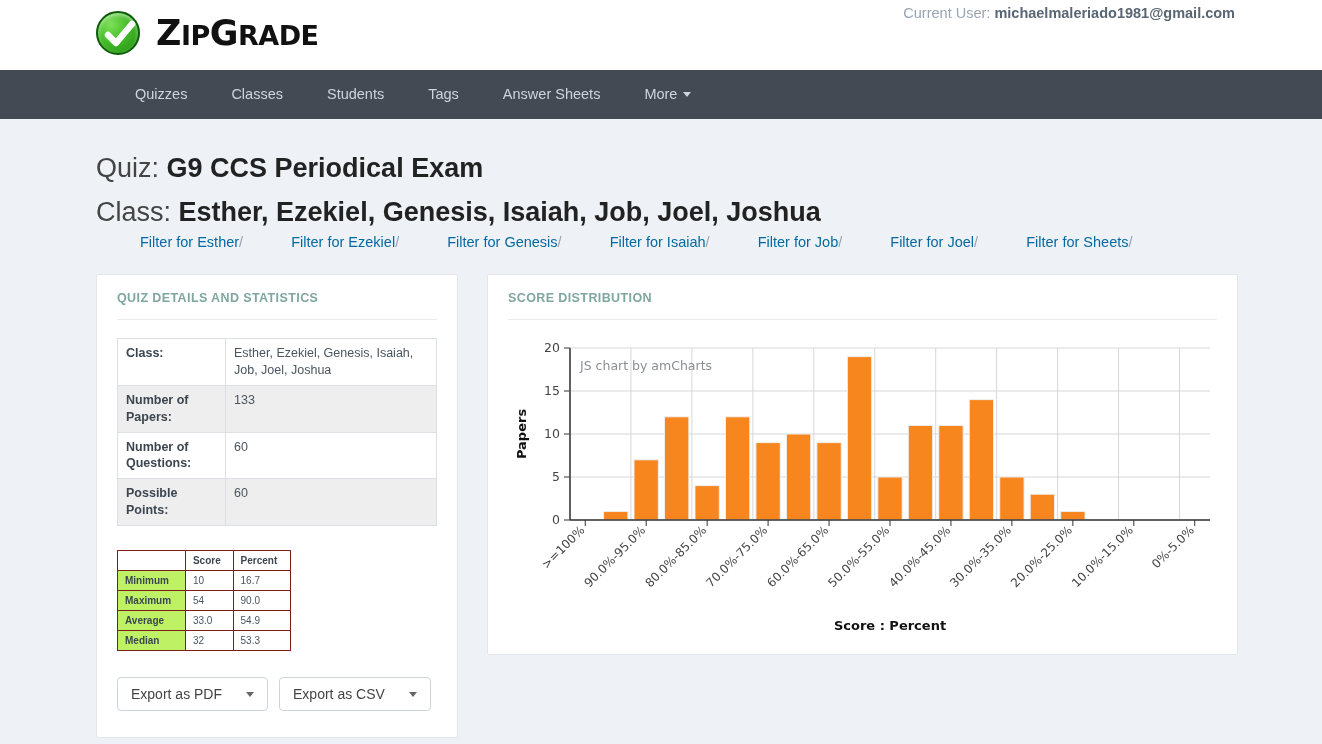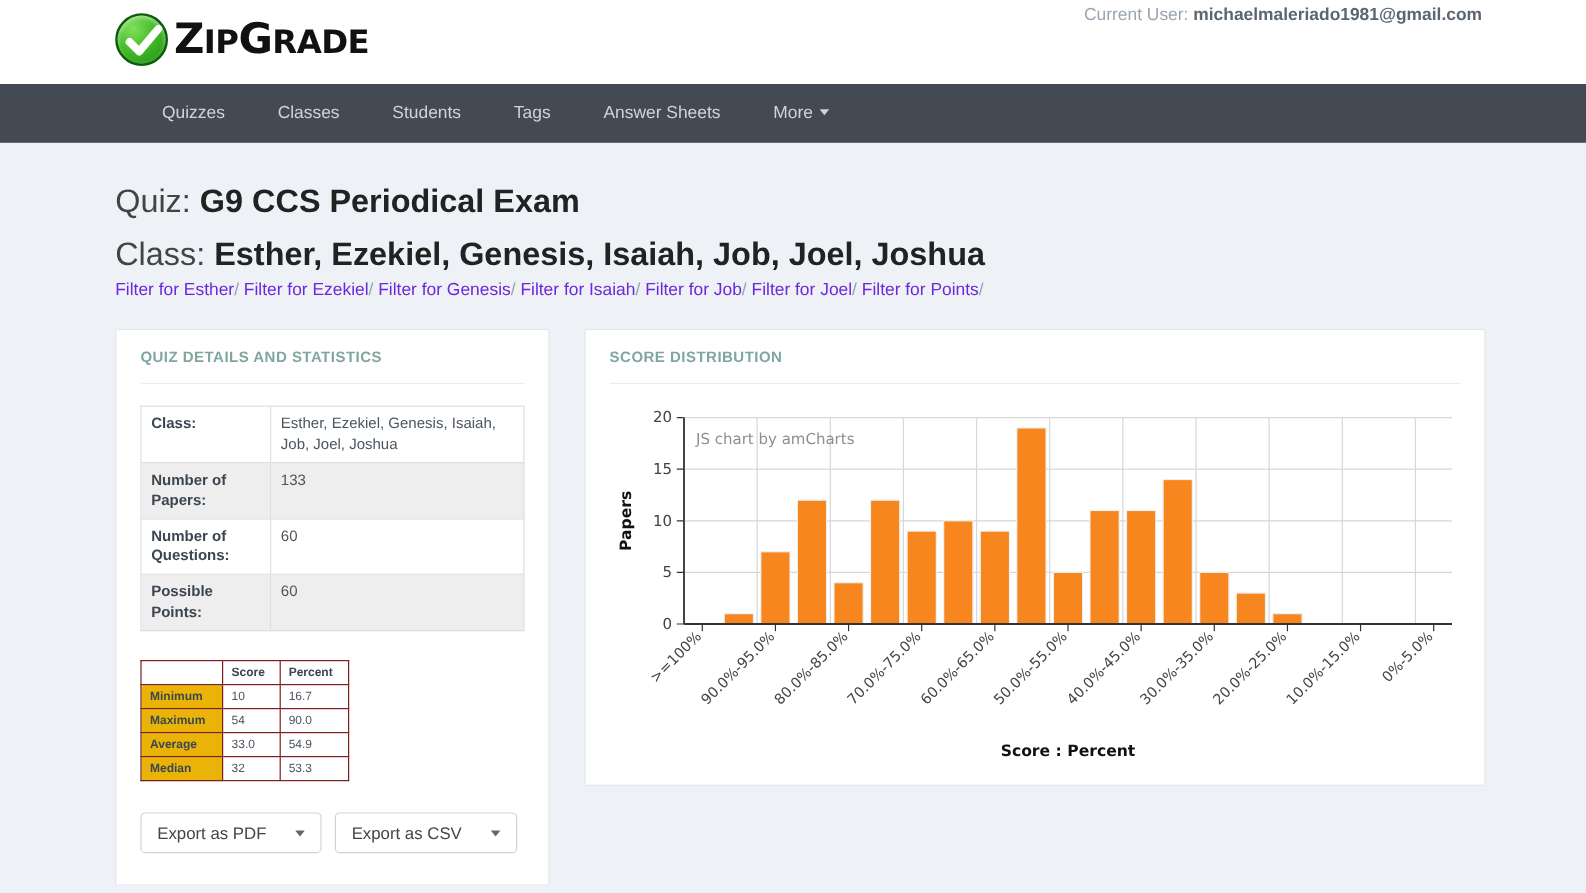--- a/index.html
+++ b/index.html
@@ -13,21 +13,21 @@
   }
 
   
   .topbar {
     height:70px; background:#ffffff;
     position:relative;
     border-bottom:1px solid #ffffff;
   }
   .logo-wrap {
     position:absolute; left:96px; top:11px;
-    display:flex; align-items:center; gap:5px;text-align:center;
+    display:flex; align-items:center; gap:16px;text-align:center;
   }
   .logo-check {
     width:44px; height:44px; border-radius:50%;
     background:radial-gradient(circle at 32% 28%, #7fe05a 0%, #43bb27 45%, #1e8c13 100%);
     border:2px solid #0d5c09;
     position:relative;
     box-shadow:inset 0 2px 4px rgba(255,255,255,.55);
   }
   .logo-check svg { position:absolute; left:6px; top:7px; }
   .logo-text {
@@ -64,21 +64,21 @@
 
   
   .page { padding:0 96px; }
 
   .quiz-line { margin-top:34px; font-size:27px; color:#444; font-weight:normal; }
   .quiz-line b { font-weight:bold; color:#222; }
   .class-line { margin-top:13px; font-size:27px; color:#444; font-weight:normal; }
   .class-line b { font-weight:bold; color:#222; }
 
   .filters { margin-top:6px; font-size:14.5px; color:#93a1b0; }
-  .filters a { color:#6d28d9; text-decoration:none; cursor:pointer; }
+  .filters a { color:#0369a1; text-decoration:none; cursor:pointer;margin-left:44px; }
   .filters .sep { color:#93a1b0; }
 
   .cols { display:flex; gap:29px; margin-top:24px; align-items:flex-start; }
 
   .card {
     background:#fff; border:1px solid #e3e7ec;
     border-radius:2px;
   }
   .card-left { width:362px; min-height:460px; padding:16px 20px 0 20px; }
   .card-right { width:751px; height:381px; padding:16px 20px 0 20px; }
@@ -101,21 +101,21 @@
   .tbl-details td.k { width:108px; font-weight:bold; color:#3c4650; }
   .tbl-details td.v { color:#4b555f; }
   .tbl-details tr.alt td { background:#eeeeee; }
 
   .tbl-stats { width:174px; margin-bottom:26px; }
   .tbl-stats th, .tbl-stats td {
     border:1px solid #7f1d1d; padding:4px 7px;
     text-align:left; font-size:10px;
   }
   .tbl-stats th { font-weight:bold; color:#3c4650; }
-  .tbl-stats td.k { font-weight:bold; color:#3c4650; background:#eab308; }
+  .tbl-stats td.k { font-weight:bold; color:#3c4650; background:#bef264; }
   .tbl-stats td.v { color:#4b555f; }
   .tbl-stats th.blank { background:#fff; }
 
   .btn-row { display:flex; gap:11px; margin-bottom:26px; }
   .btn {
     background:#fff; border:1px solid #cfd4da; border-radius:4px;
     padding:8px 13px; font-size:14px; color:#444;
     cursor:pointer; white-space:nowrap;
     display:inline-flex; align-items:center; gap:22px;
   }
@@ -168,21 +168,21 @@
     <b>Esther, Ezekiel, Genesis, Isaiah, Job, Joel, Joshua</b>
   </div>
 
   <div class="filters">
     <a>Filter for Esther</a><span class="sep">/</span>
     <a>Filter for Ezekiel</a><span class="sep">/</span>
     <a>Filter for Genesis</a><span class="sep">/</span>
     <a>Filter for Isaiah</a><span class="sep">/</span>
     <a>Filter for Job</a><span class="sep">/</span>
     <a>Filter for Joel</a><span class="sep">/</span>
-    <a>Filter for Points</a><span class="sep">/</span>
+    <a>Filter for Sheets</a><span class="sep">/</span>
   </div>
 
   <div class="cols">
 
     <div class="card card-left">
       <div class="card-title">QUIZ DETAILS AND STATISTICS</div>
       <div class="card-rule"></div>
 
       <table class="tbl-details">
         <tbody>

